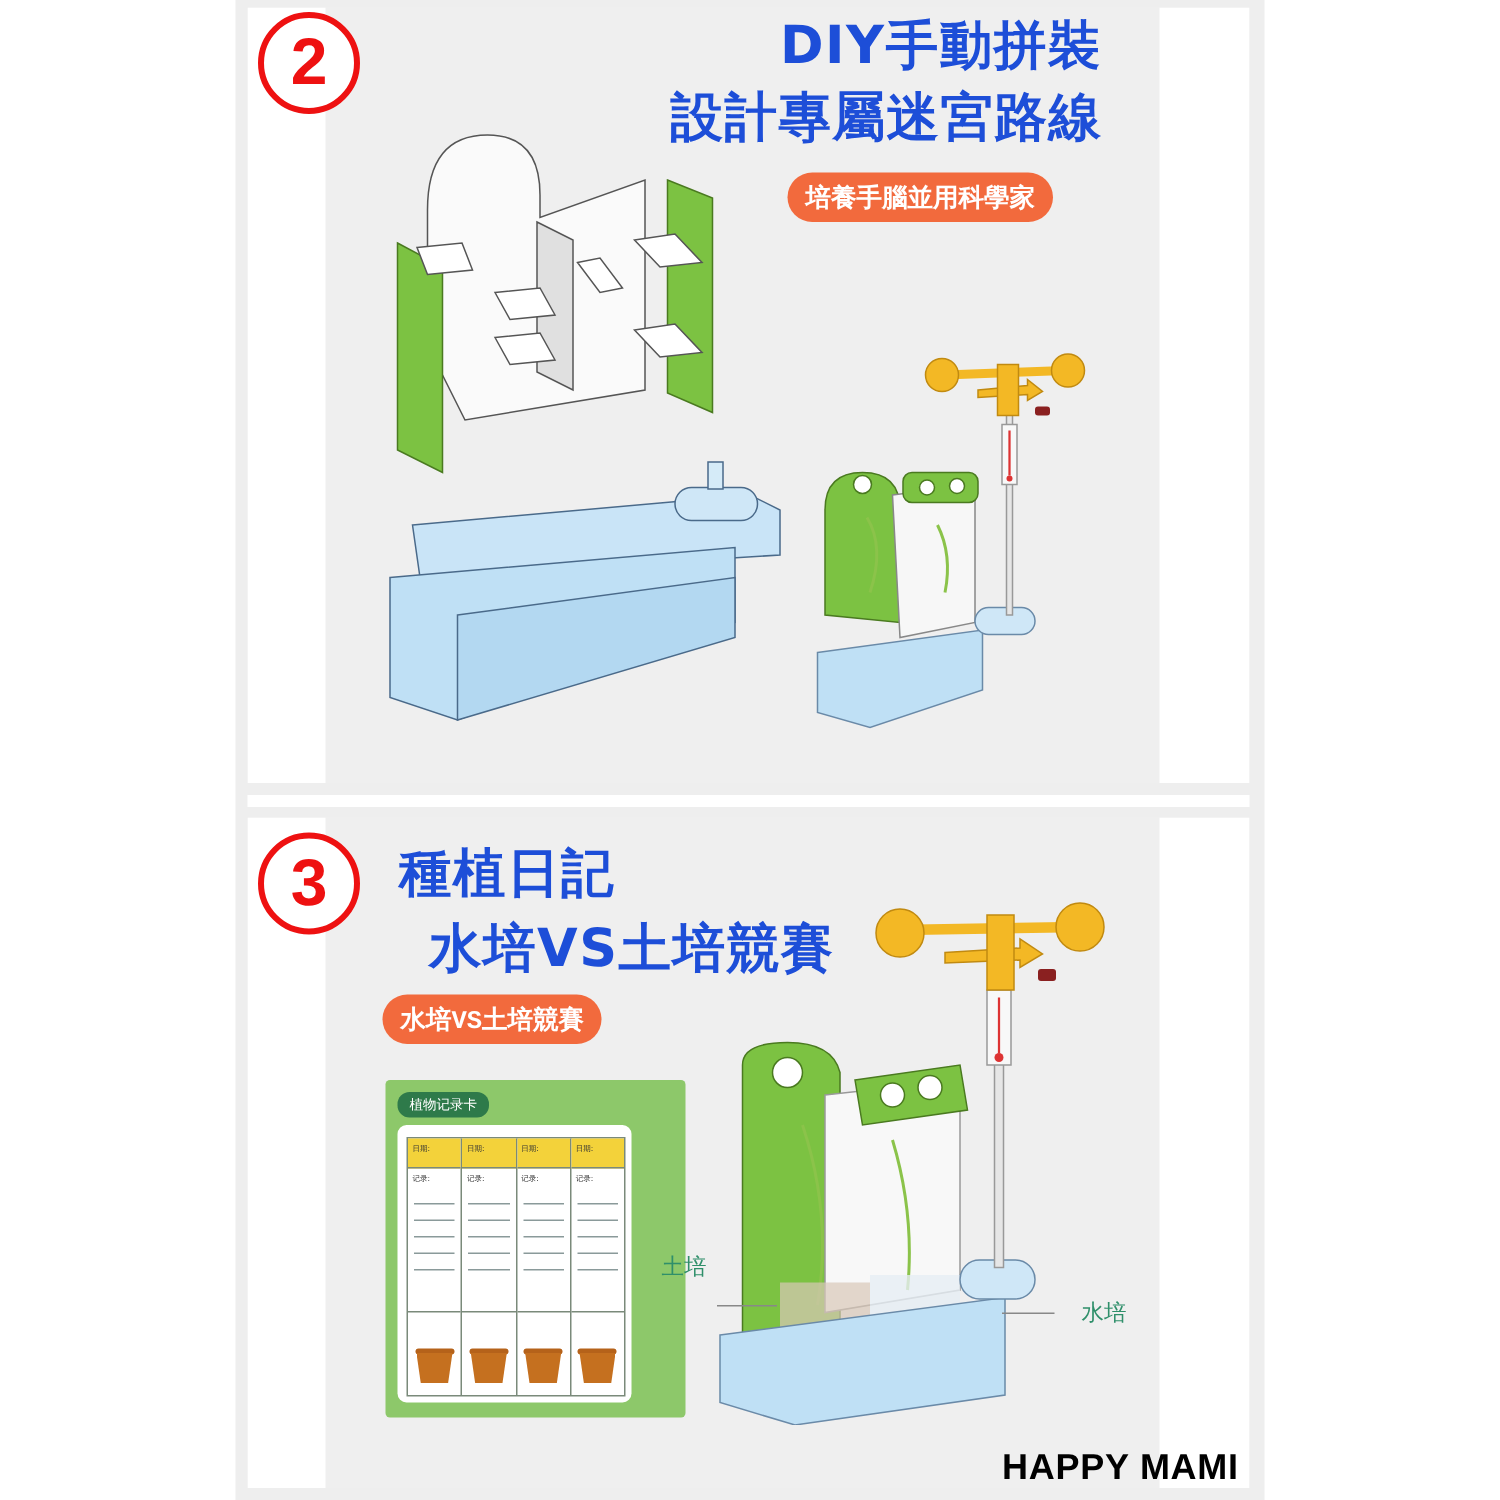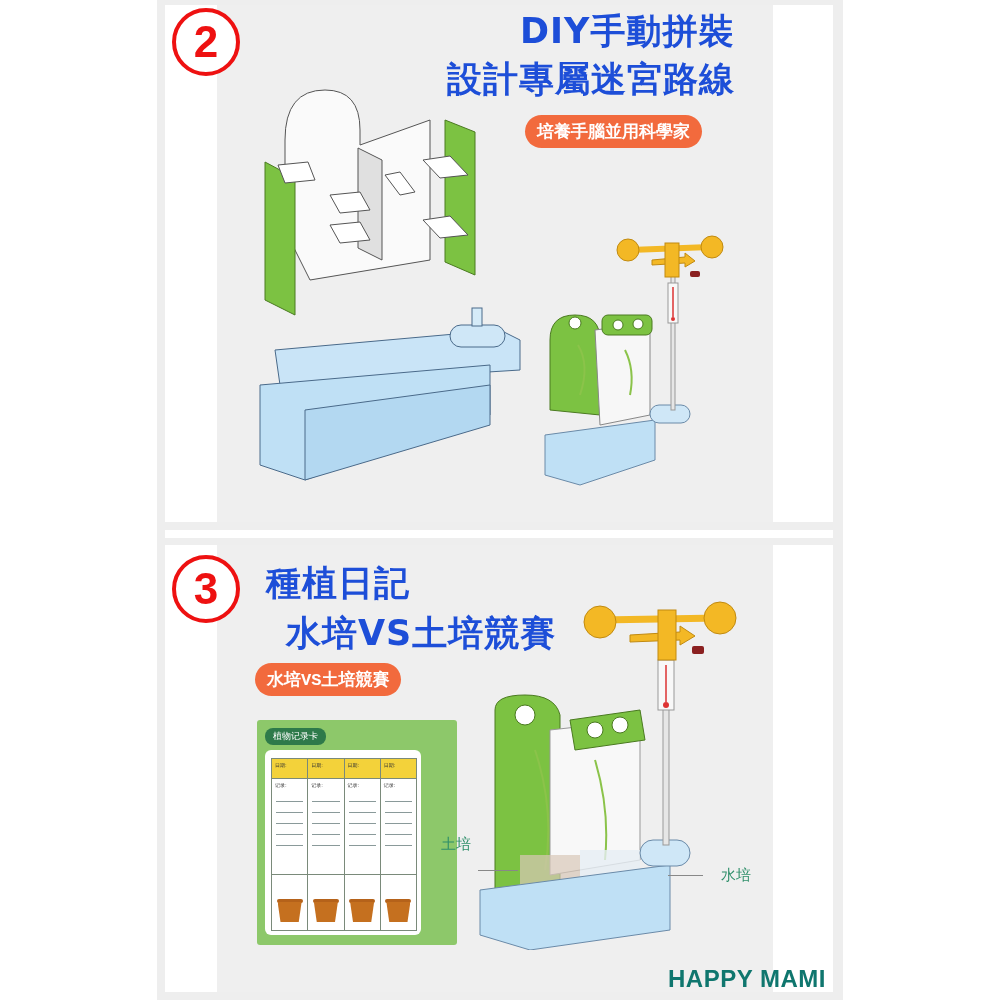--- a/index.html
+++ b/index.html
@@ -26,21 +26,21 @@
   }
   .title {
     position: absolute; font-weight: bold; color: #1d4ed8; font-size: 35px; line-height: 42px;
     font-family: "DejaVu Sans", sans-serif; letter-spacing: 1px;
   }
   .badge {
     position: absolute; background: #f26a3d; color: #fff; font-weight: bold; font-size: 17px;
     padding: 5px 12px; border-radius: 18px; font-family: Liberation Mono, monospace;
   }
   .brand {
-    position: absolute; left: 668px; top: 965px; font-weight: bold; font-size: 24px; color: #0f766e;
+    position: absolute; left: 668px; top: 965px; font-weight: bold; font-size: 24px; color: #000000;
     font-family: "Liberation Sans", sans-serif; letter-spacing: 0.5px;
   }
   .label-cn { position: absolute; color: #2f8f6a; font-size: 15px; font-family: "DejaVu Sans", sans-serif; }
   .leader { position: absolute; height: 1px; background: #888; }
 
   
   .card { position: absolute; left: 257px; top: 720px; width: 200px; height: 225px; background: #8dc86a; border-radius: 3px; }
   .card-tag { position: absolute; left: 8px; top: 8px; background: #2e7a4a; color: #fff; font-size: 9px; padding: 2px 8px; border-radius: 8px; }
   .card-inner { position: absolute; left: 8px; top: 30px; width: 156px; height: 185px; background: #fff; border-radius: 6px; }
   .card-grid { position: absolute; left: 6px; top: 8px; width: 144px; height: 171px; border: 1px solid #7a8a7a; display: flex; }

